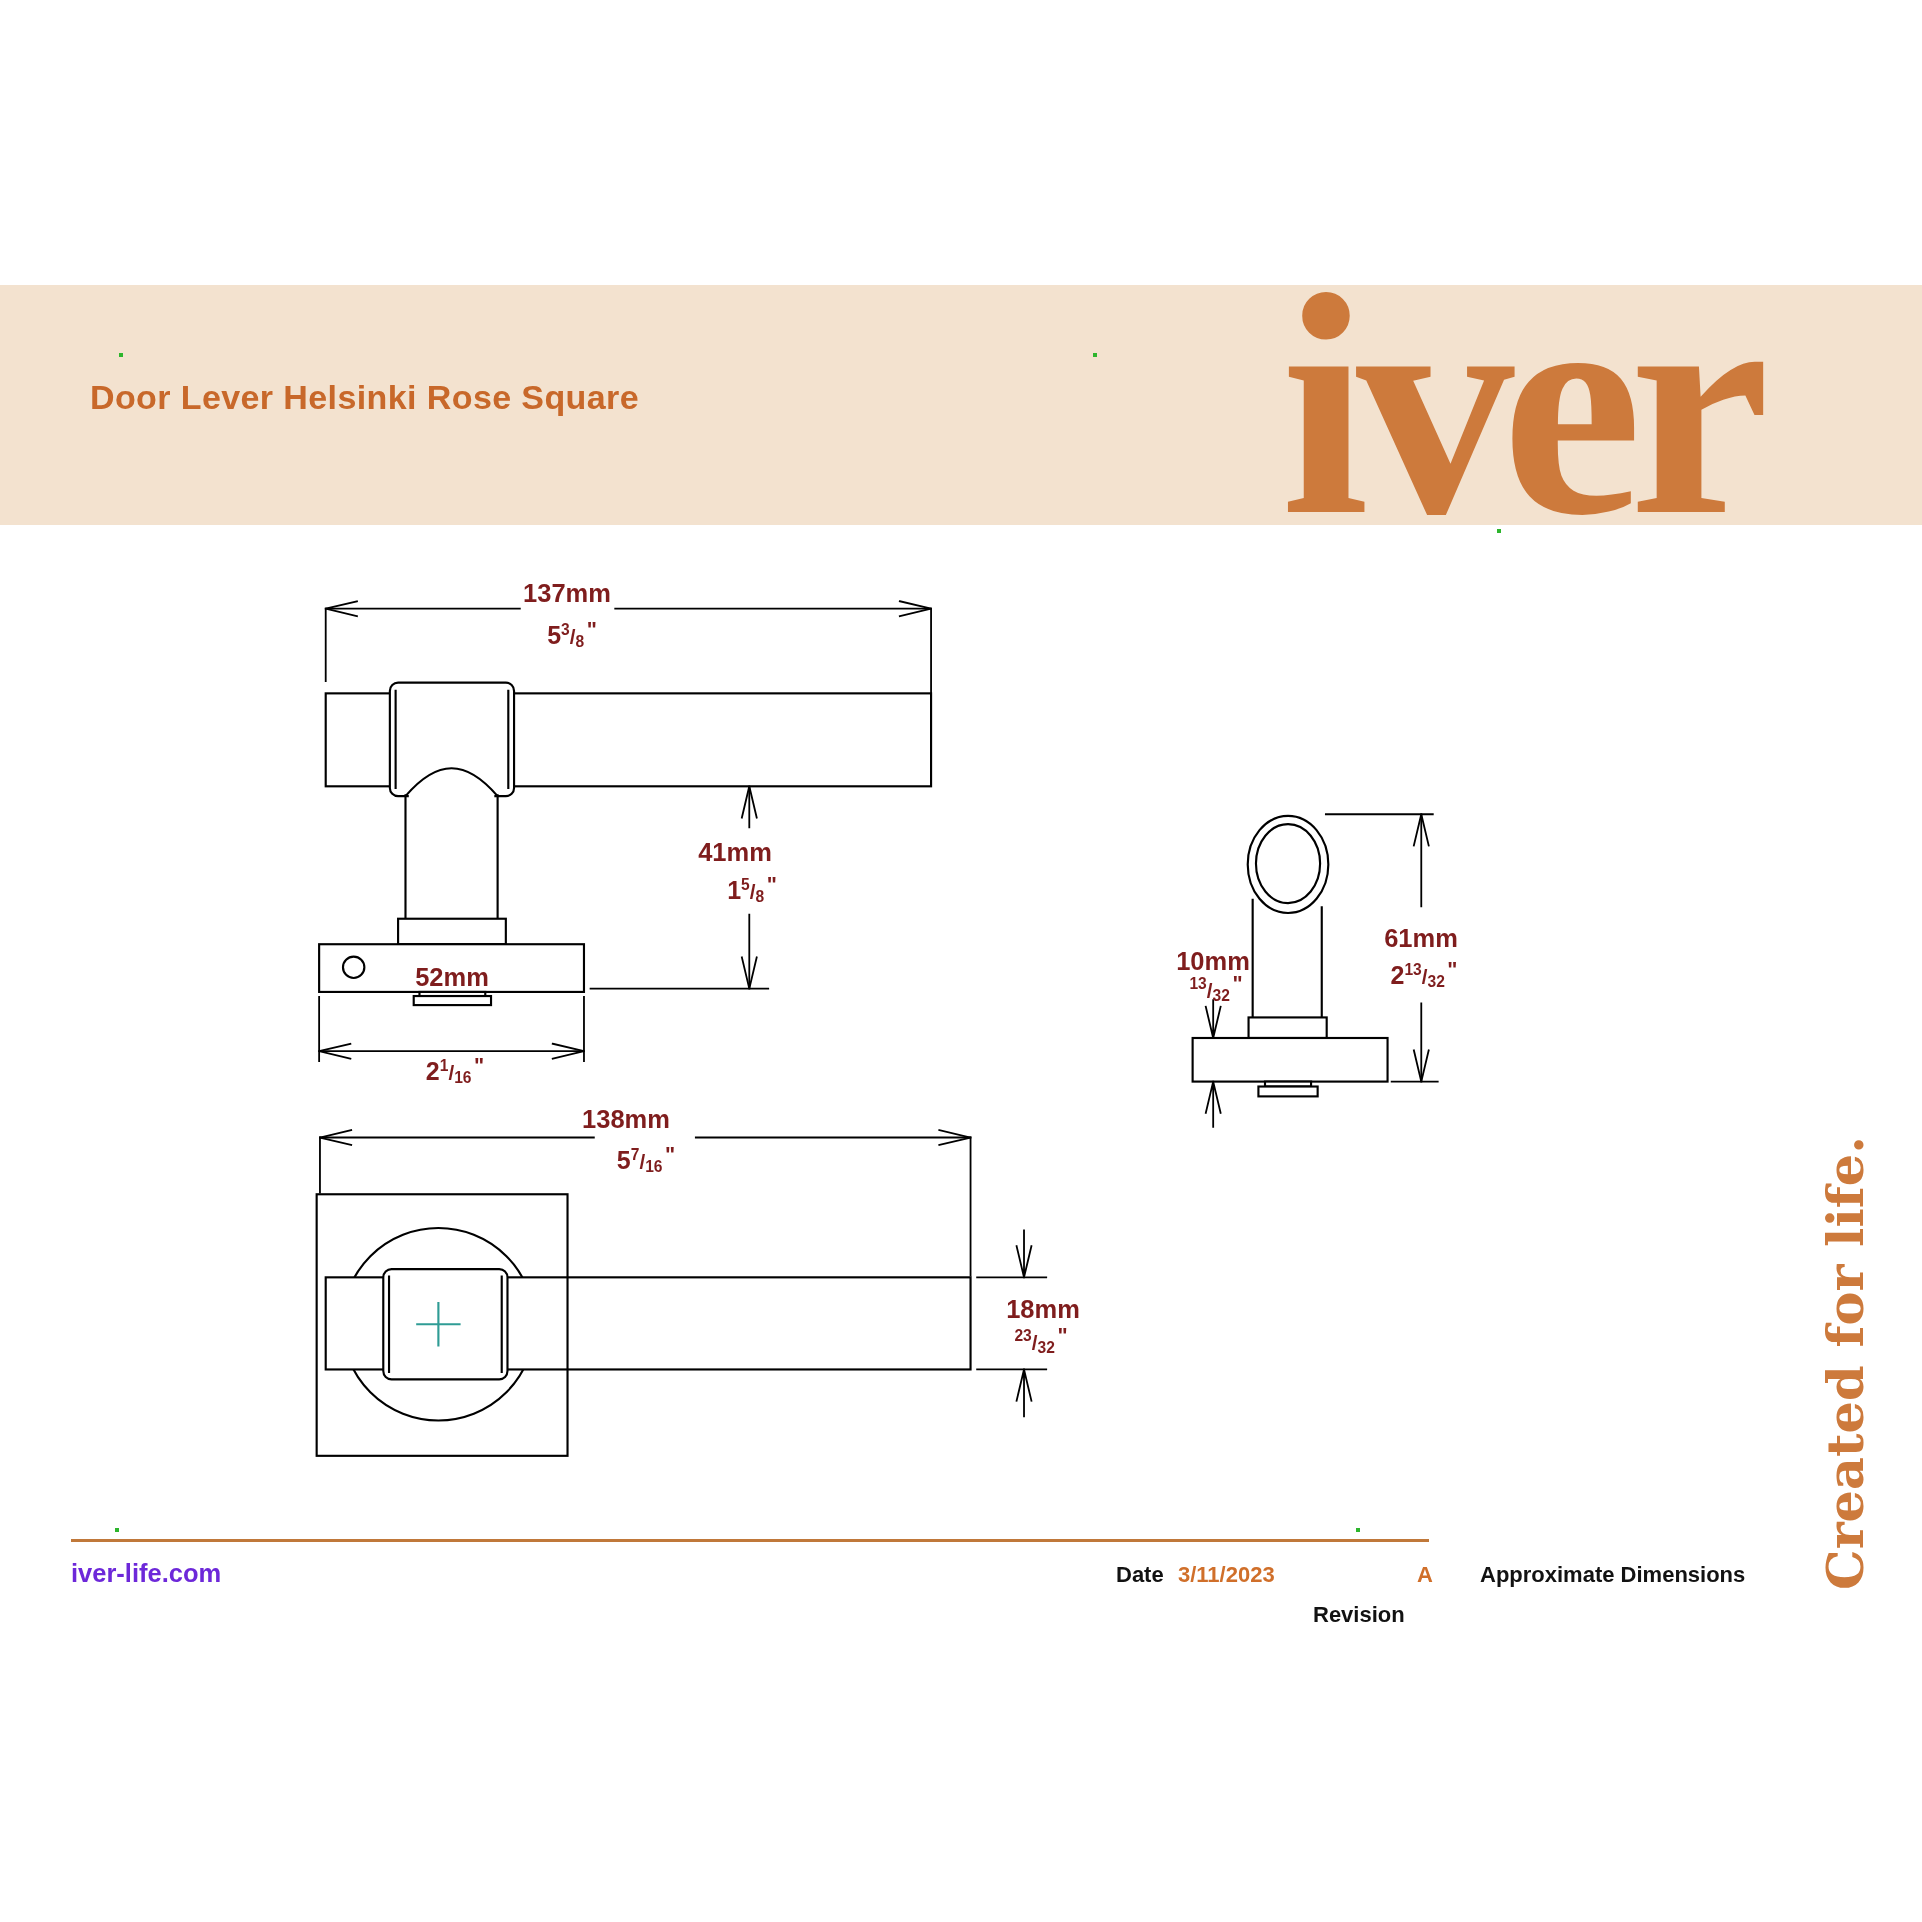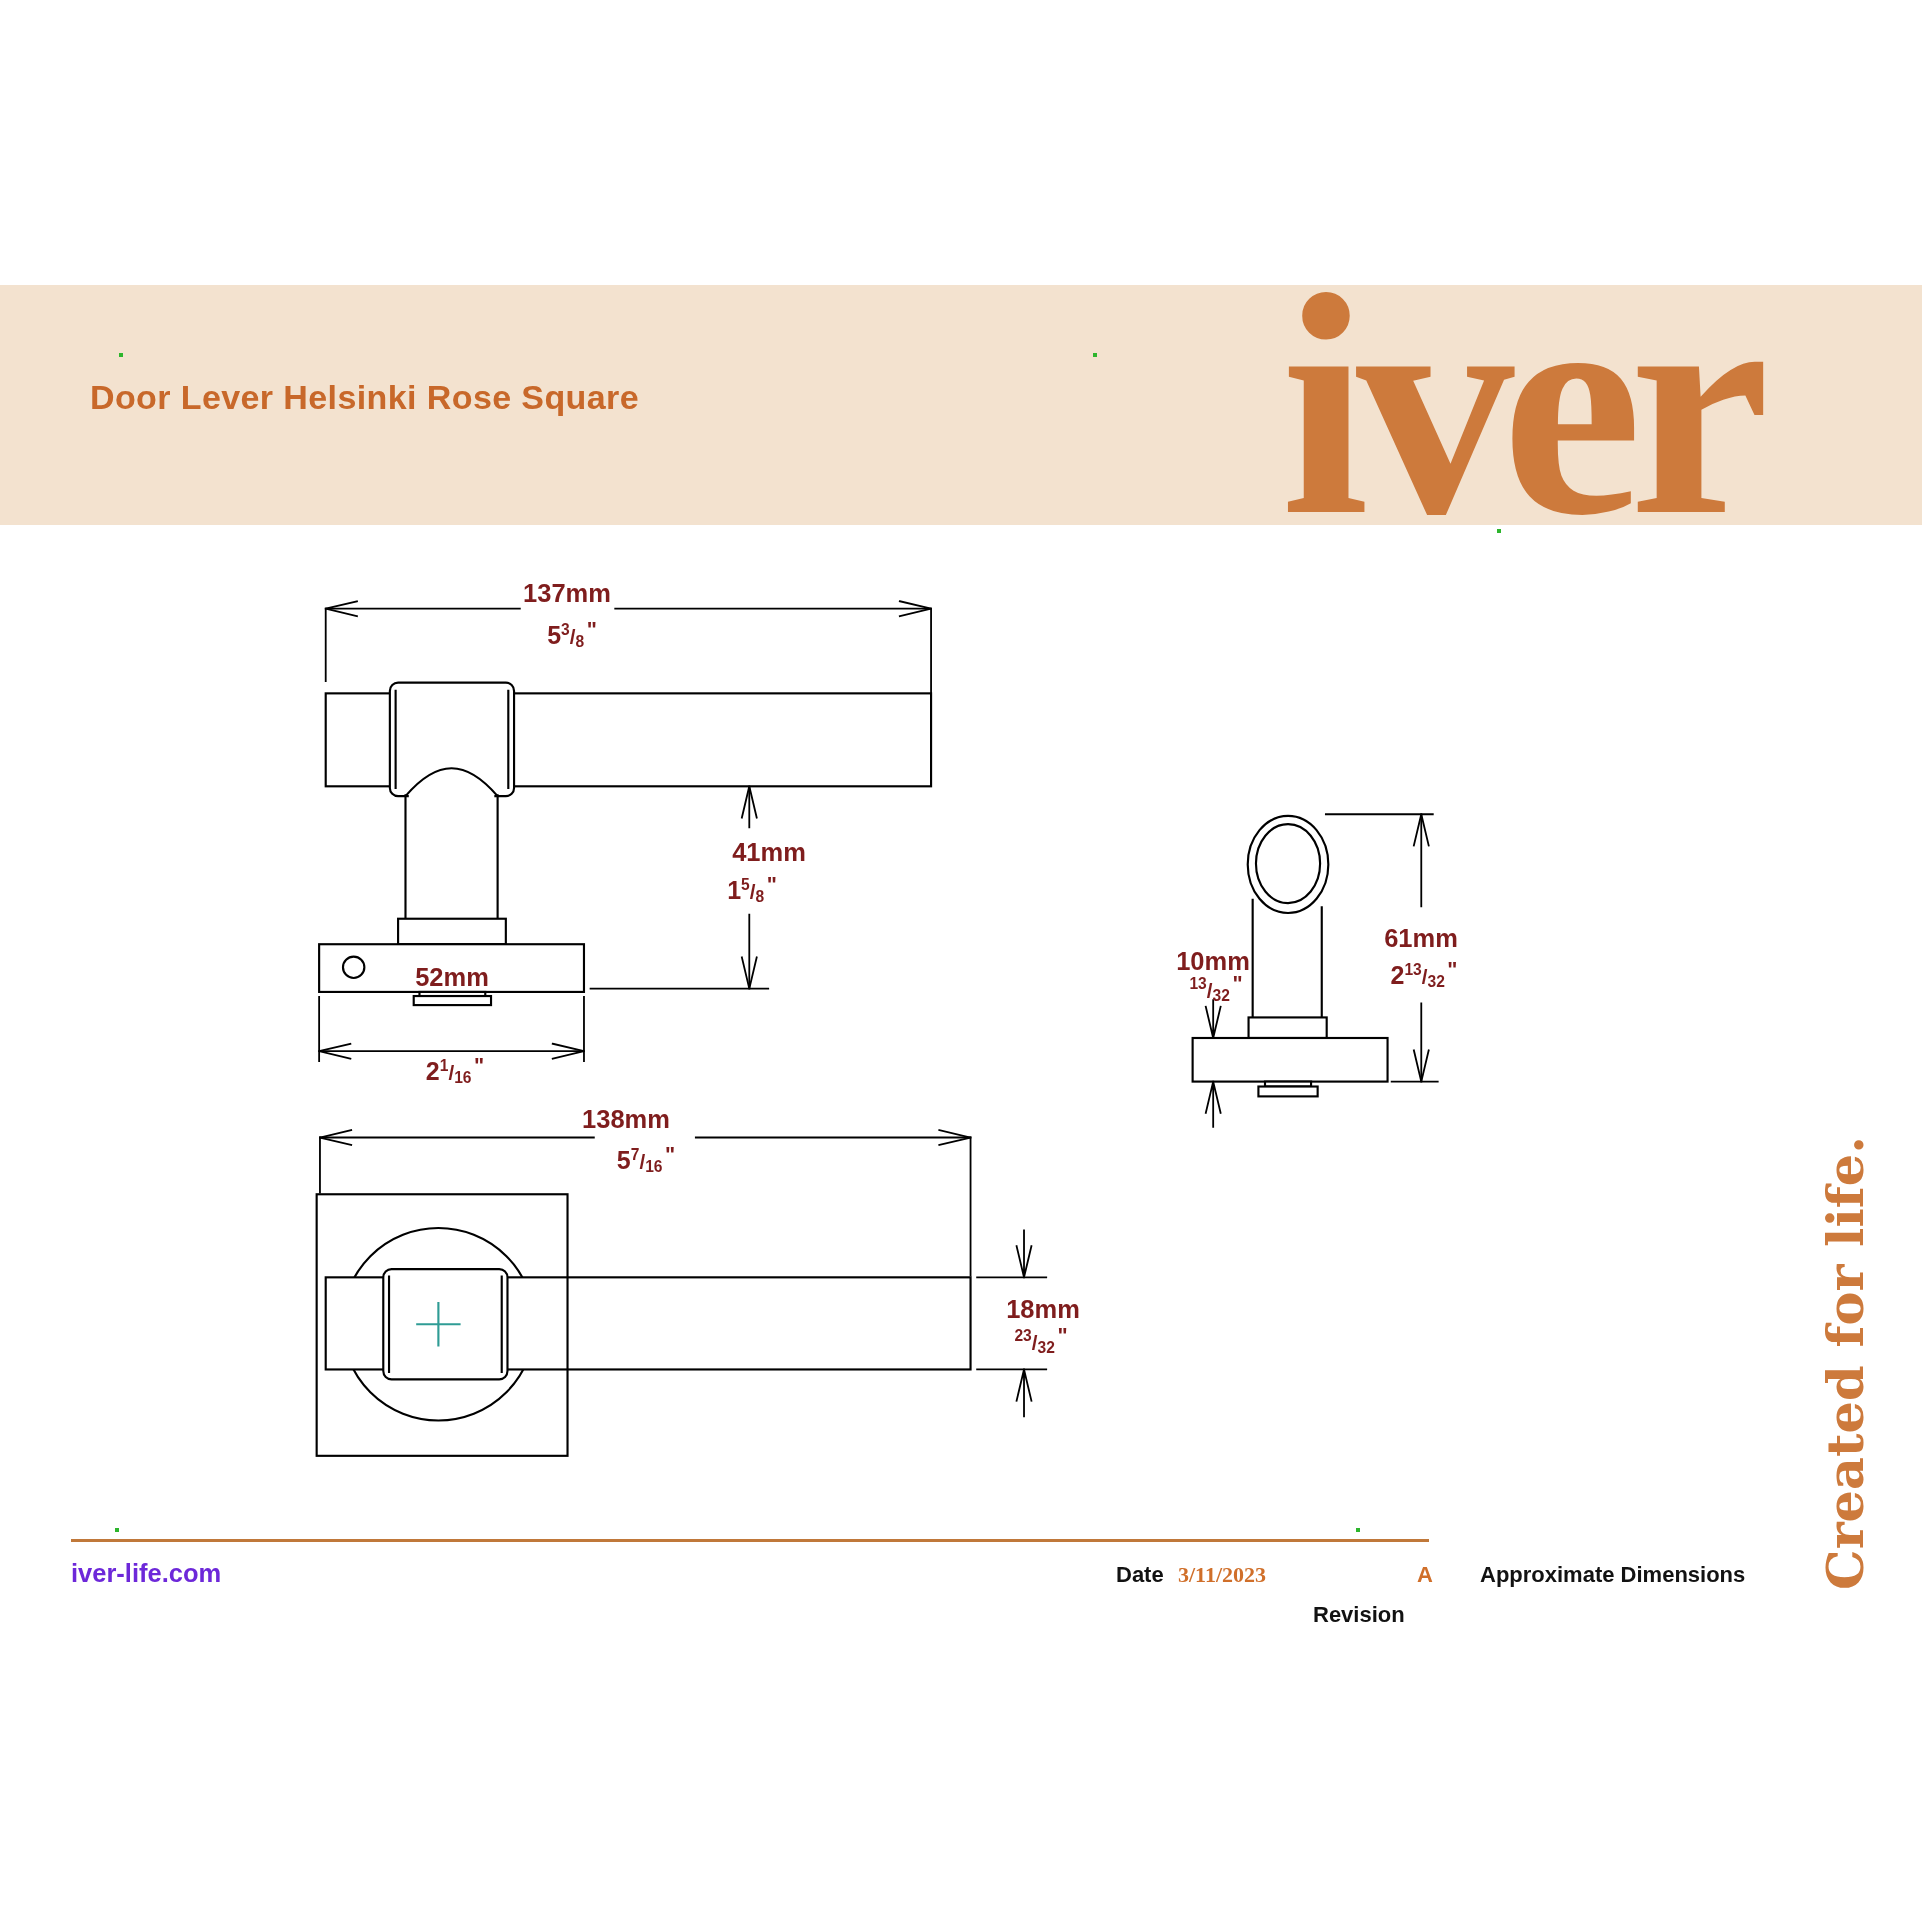--- a/index.html
+++ b/index.html
@@ -111,42 +111,42 @@
     <path class="dim" d="M1719,1277 L1728,1315 L1737,1277"></path>
 
     <path class="dim" d="M1475,1216 V1262 M1466,1224 L1475,1262 L1484,1224"></path>
     <path class="dim" d="M1475,1370 V1315 M1466,1353 L1475,1315 L1484,1353"></path>
   </g>
 </svg>
 
 <div class="lbl mm" style="left:567px;top:593px;">137mm</div>
 <div class="lbl inch" style="left:572px;top:635px;"><span>5</span><span class="frn">3</span><span class="frs">/</span><span class="frd">8</span><span class="im">"</span></div>
 
-<div class="lbl mm wbg" style="left:769px;top:852px;">41mm</div>
+<div class="lbl mm wbg" style="left:735px;top:852px;">41mm</div>
 <div class="lbl inch wbg" style="left:752px;top:890px;"><span>1</span><span class="frn">5</span><span class="frs">/</span><span class="frd">8</span><span class="im">"</span></div>
 
 <div class="lbl mm" style="left:452px;top:977px;">52mm</div>
 <div class="lbl inch" style="left:455px;top:1071px;"><span>2</span><span class="frn">1</span><span class="frs">/</span><span class="frd">16</span><span class="im">"</span></div>
 
 <div class="lbl mm" style="left:626px;top:1119px;">138mm</div>
 <div class="lbl inch" style="left:646px;top:1160px;"><span>5</span><span class="frn">7</span><span class="frs">/</span><span class="frd">16</span><span class="im">"</span></div>
 
 <div class="lbl mm" style="left:1043px;top:1309px;">18mm</div>
 <div class="lbl inch" style="left:1041px;top:1341px;"><span></span><span class="frn">23</span><span class="frs">/</span><span class="frd">32</span><span class="im">"</span></div>
 
 <div class="lbl mm wbg" style="left:1421px;top:938px;">61mm</div>
 <div class="lbl inch wbg" style="left:1424px;top:975px;"><span>2</span><span class="frn">13</span><span class="frs">/</span><span class="frd">32</span><span class="im">"</span></div>
 
 <div class="lbl mm" style="left:1213px;top:961px;">10mm</div>
 <div class="lbl inch" style="left:1216px;top:989px;"><span></span><span class="frn">13</span><span class="frs">/</span><span class="frd">32</span><span class="im">"</span></div>
 
 <div class="rule" style="background: rgb(192, 120, 58);"></div>
 <div class="website" style="color: #6d28d9;">iver-life.com</div>
 <div class="foot" style="left:1116px;">Date</div>
-<div class="foot orange-val" style="left: 1178px; color: rgb(208, 111, 42); font-family: Liberation Serif, serif;">3/11/2023</div>
+<div class="foot orange-val" style="left: 1178px; color: rgb(208, 111, 42);">3/11/2023</div>
 <div class="foot" style="left:1313px;margin-top:40px;">Revision</div>
 <div class="foot orange-val" style="left: 1417px; color: rgb(208, 111, 42);">A</div>
 <div class="foot" style="left:1480px;">Approximate Dimensions</div>
 
 <div class="vertical-tag" style="color: rgb(205, 122, 60);">Created for life.</div>
 
 <div class="regdot" style="left:119px;top:353px;"></div>
 <div class="regdot" style="left:1093px;top:353px;"></div>
 <div class="regdot" style="left:1497px;top:529px;"></div>
 <div class="regdot" style="left:115px;top:1528px;"></div>

